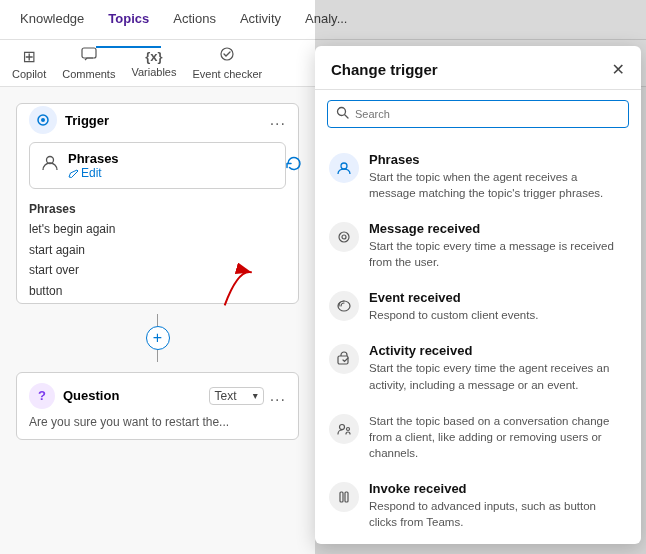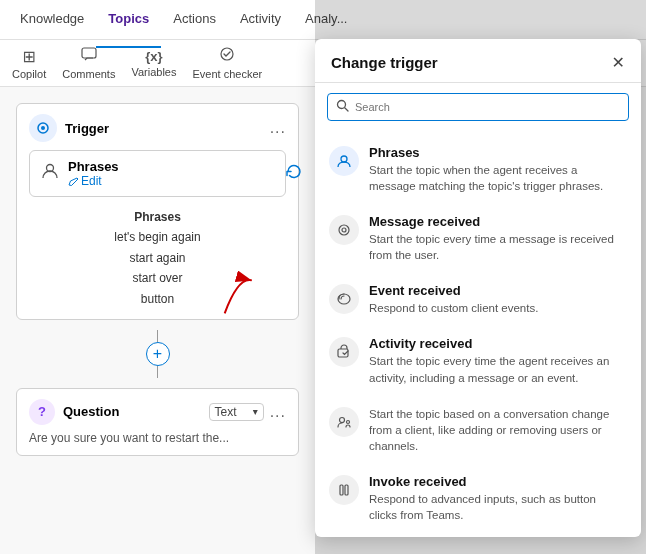--- a/index.html
+++ b/index.html
@@ -75,23 +75,22 @@
       padding: 16px;
       overflow: hidden;
       position: relative;
     }
 
     
     .trigger-block {
       background: #fff;
       border: 1px solid #d0d0d0;
       border-radius: 6px;
-      padding: 10px 12px;
+      padding: 2px 12px;
       margin-bottom: 4px;
-      text-align: center;
     }
     .trigger-header {
       display: flex;
       align-items: center;
       justify-content: space-between;
       margin-bottom: 8px;
     }
     .trigger-title {
       display: flex;
       align-items: center;
@@ -269,21 +268,21 @@
       position: absolute;
       top: 0;
       left: 315px;
       width: 331px;
       height: 554px;
       background: rgba(0,0,0,0.15);
       z-index: 100;
     }
     .modal {
       position: absolute;
-      top: 39px;
+      top: 46px;
       left: 315px;
       width: 326px;
       background: #fff;
       border-radius: 6px;
       box-shadow: 0 4px 20px rgba(0,0,0,0.2);
       z-index: 200;
       overflow: hidden;
     }
     .modal-header {
       display: flex;

